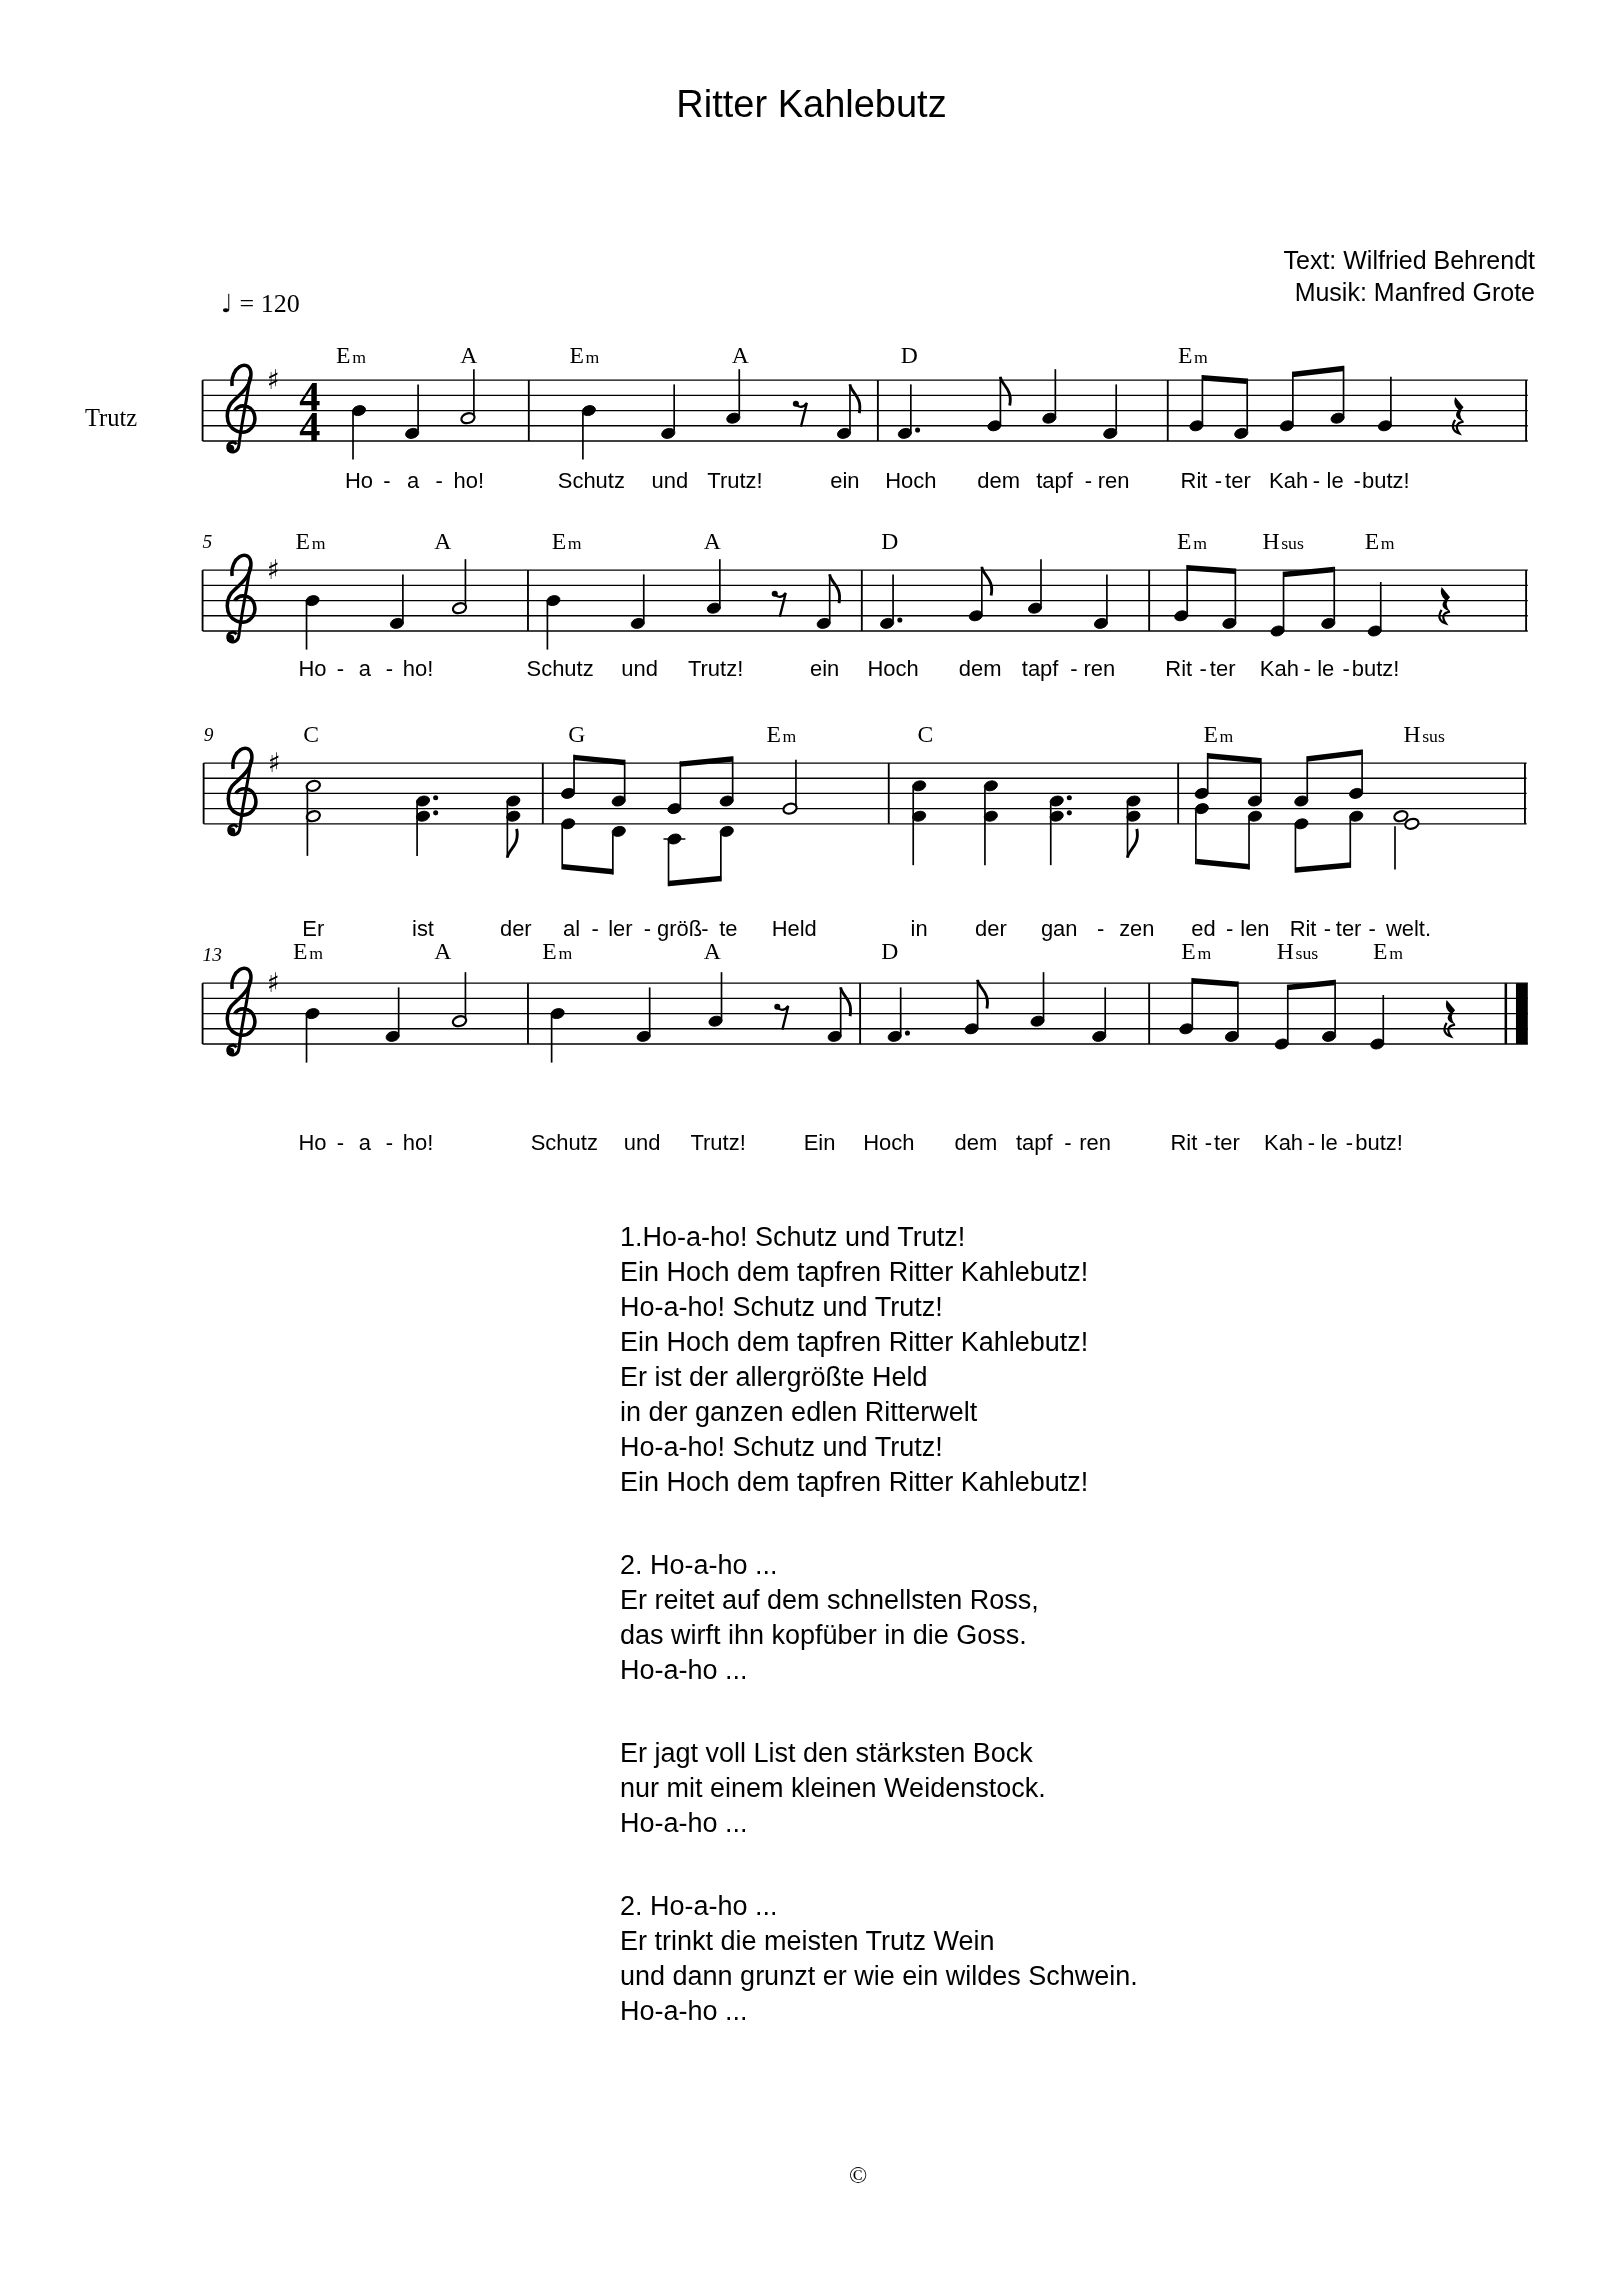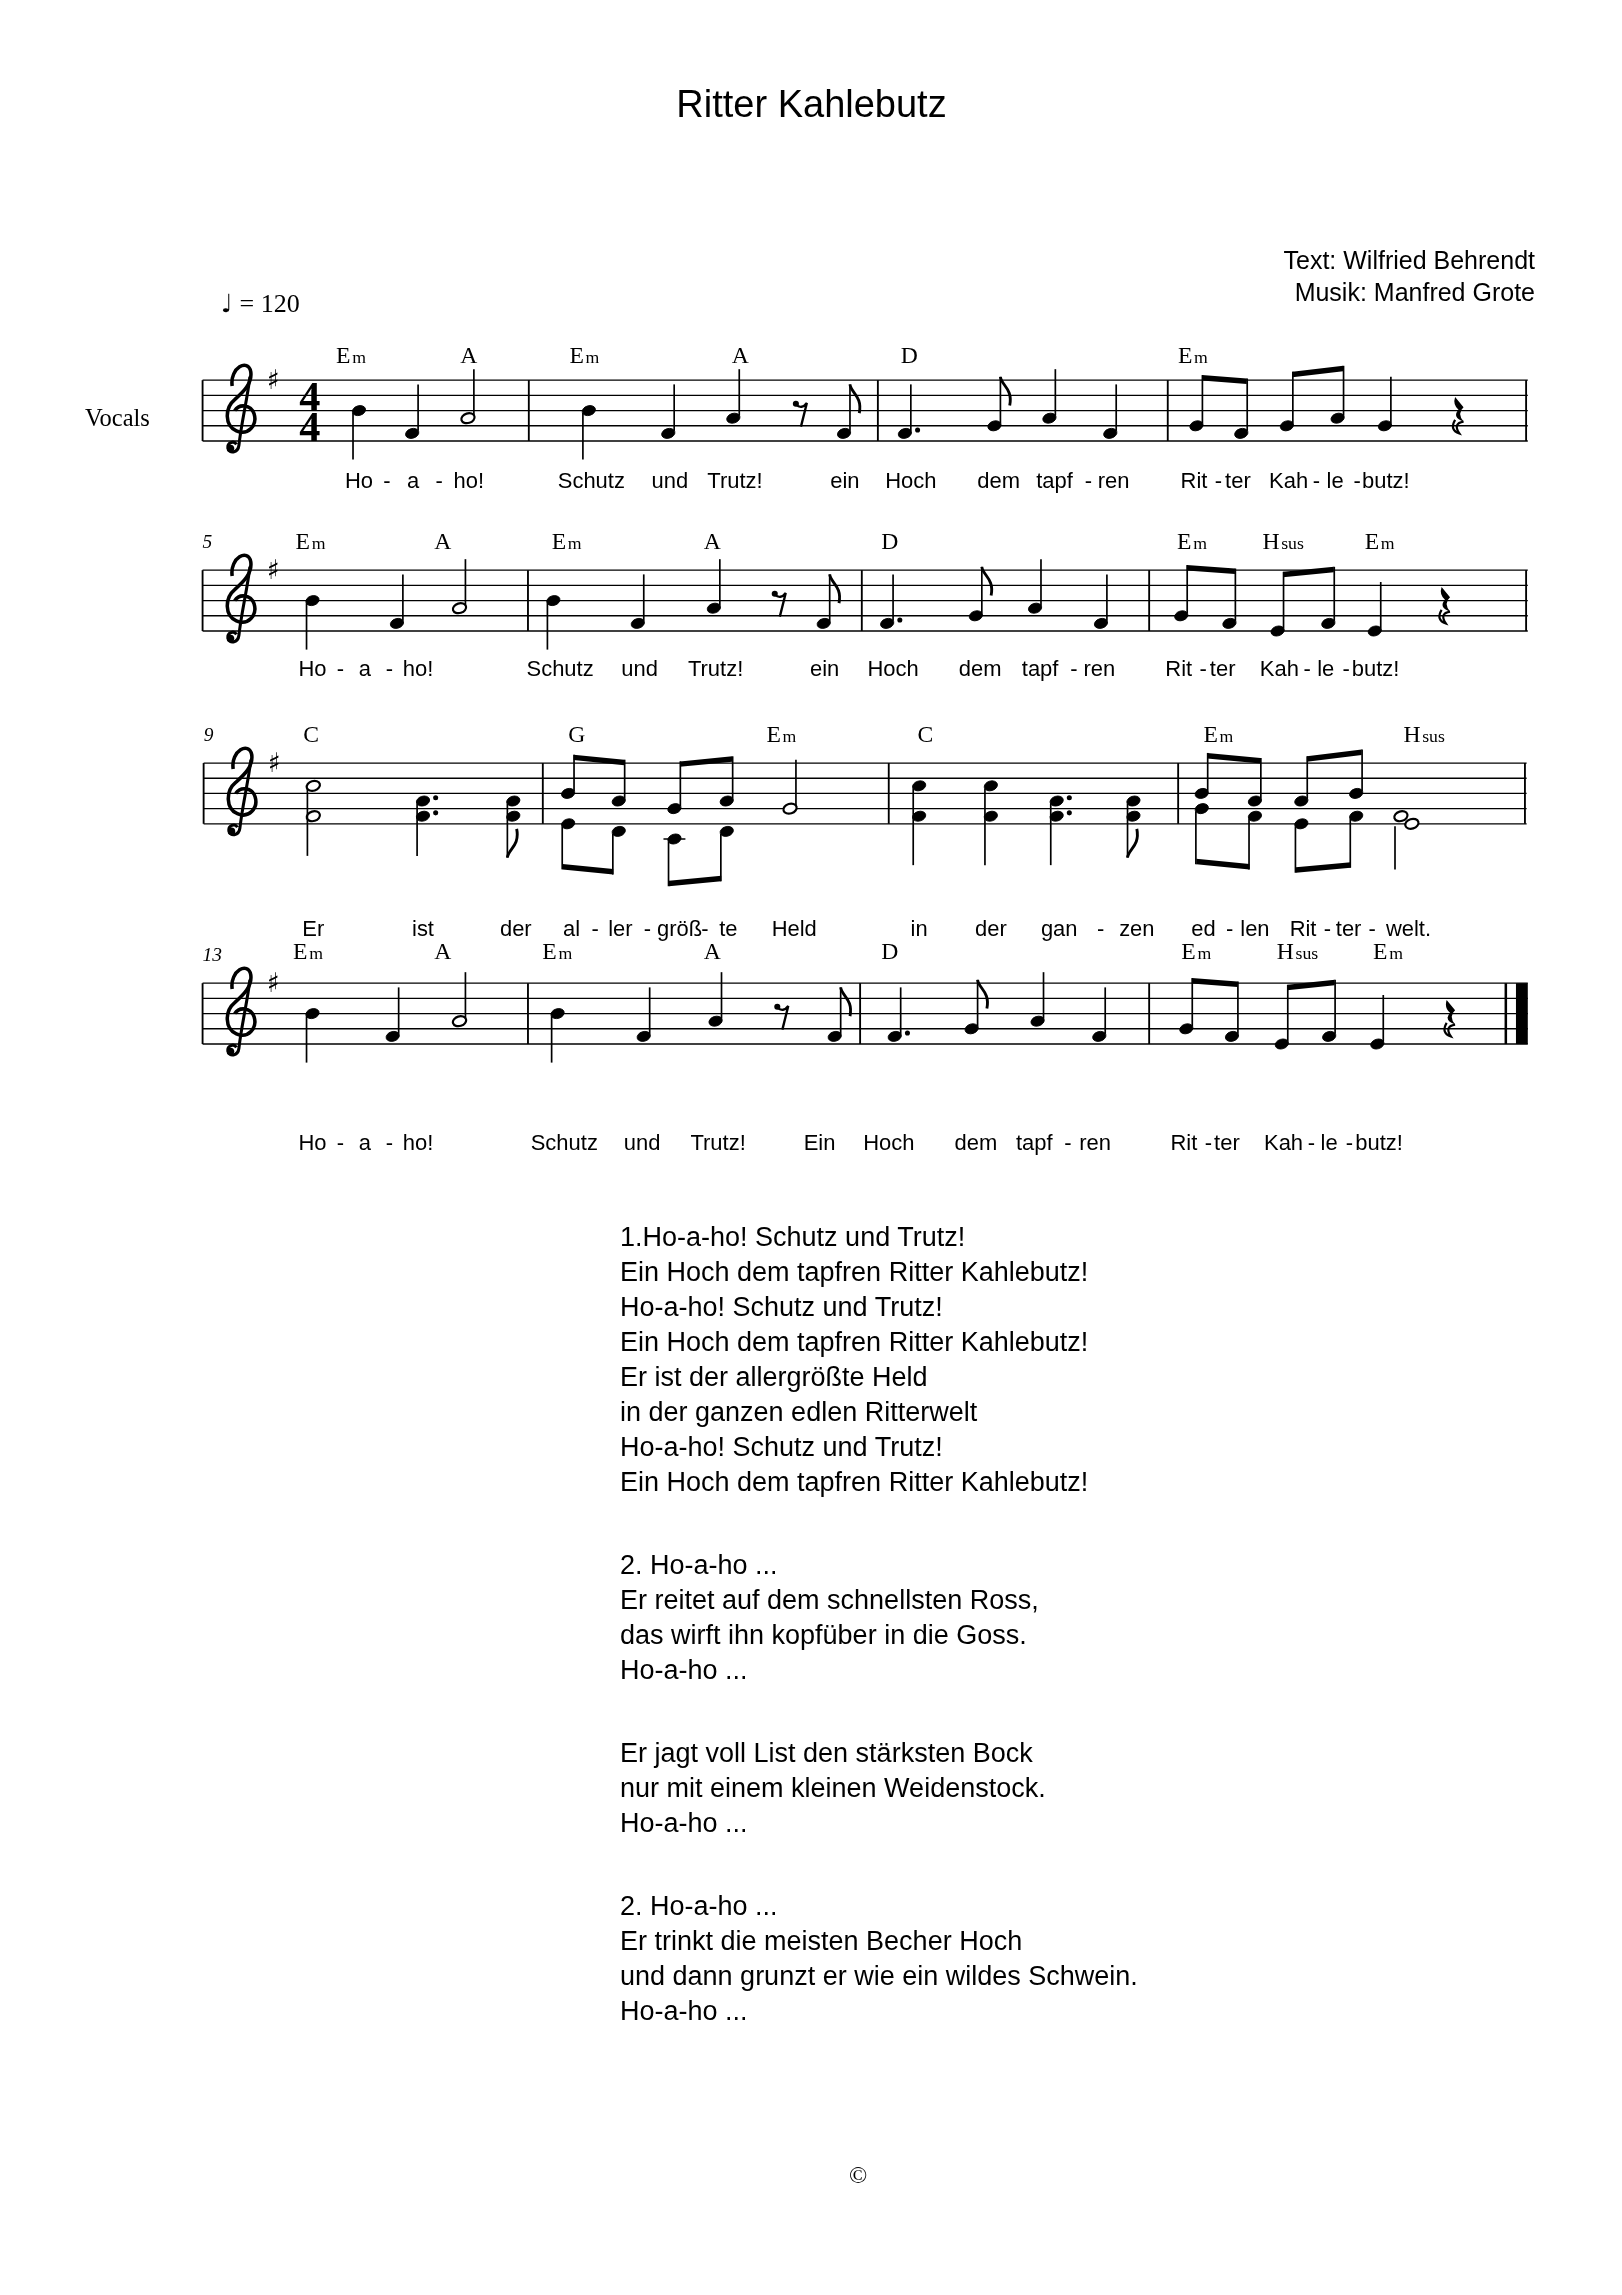--- a/index.html
+++ b/index.html
@@ -30,21 +30,21 @@
 
 <div id="credits">
   <div>Text: Wilfried Behrendt</div>
   <div>Musik: Manfred Grote</div>
 </div>
 
 <div id="tempo">
   <span class="note">♩</span><span>= 120</span>
 </div>
 
-<div id="vocals">Vocals</div>
+<div id="vocals">Trutz</div>
 
 <div id="score">
     <svg width="1454" height="262" class="system" style="top: 321px;" viewBox="0 0 1720 310">
       <line x1="120" y1="70" x2="1688" y2="70" stroke="#000" stroke-width="1.6"></line>
       <line x1="120" y1="88" x2="1688" y2="88" stroke="#000" stroke-width="1.6"></line>
       <line x1="120" y1="106" x2="1688" y2="106" stroke="#000" stroke-width="1.6"></line>
       <line x1="120" y1="124" x2="1688" y2="124" stroke="#000" stroke-width="1.6"></line>
       <line x1="120" y1="142" x2="1688" y2="142" stroke="#000" stroke-width="1.6"></line>
       <line x1="120" y1="70" x2="120" y2="142" stroke="#000" stroke-width="2.2"></line>
       <line x1="506" y1="70" x2="506" y2="142" stroke="#000" stroke-width="2.2"></line>
@@ -611,20 +611,20 @@
       <div>das wirft ihn kopfüber in die Goss.</div>
       <div>Ho-a-ho ...</div>
     </div>
     <div class="verse">
       <div>Er jagt voll List den stärksten Bock</div>
       <div>nur mit einem kleinen Weidenstock.</div>
       <div>Ho-a-ho ...</div>
     </div>
     <div class="verse">
       <div>2. Ho-a-ho ...</div>
-      <div>Er trinkt die meisten Becher Hoch</div>
+      <div>Er trinkt die meisten Trutz Wein</div>
       <div>und dann grunzt er wie ein wildes Schwein.</div>
       <div>Ho-a-ho ...</div>
     </div>
   </div>
 
 <div id="footer">©</div>
 
 
 </body></html>

